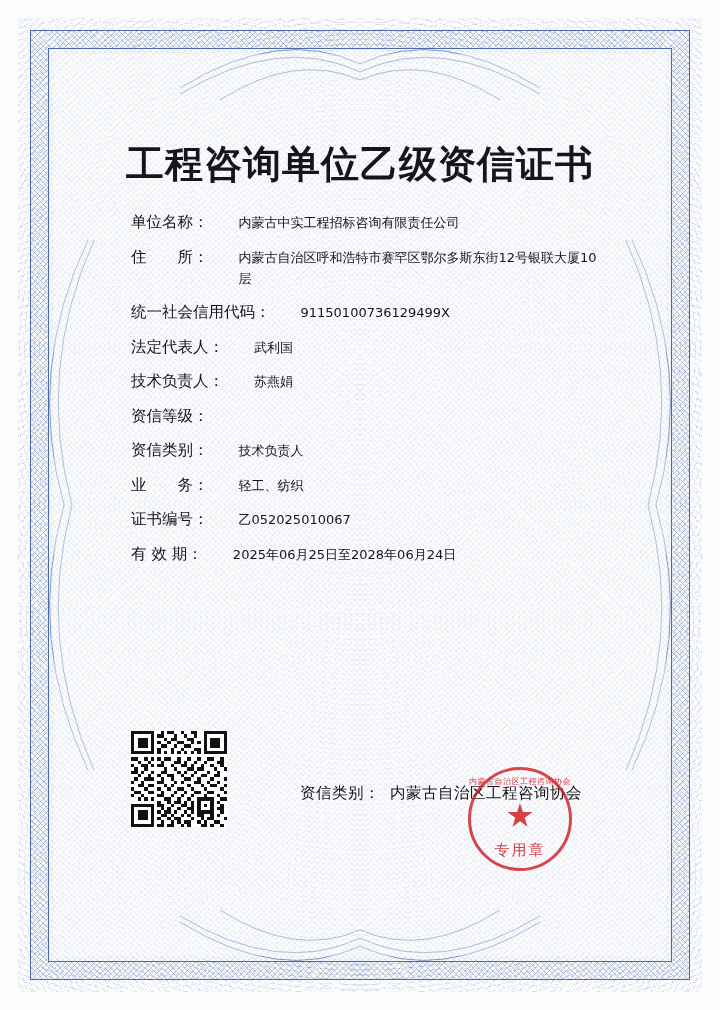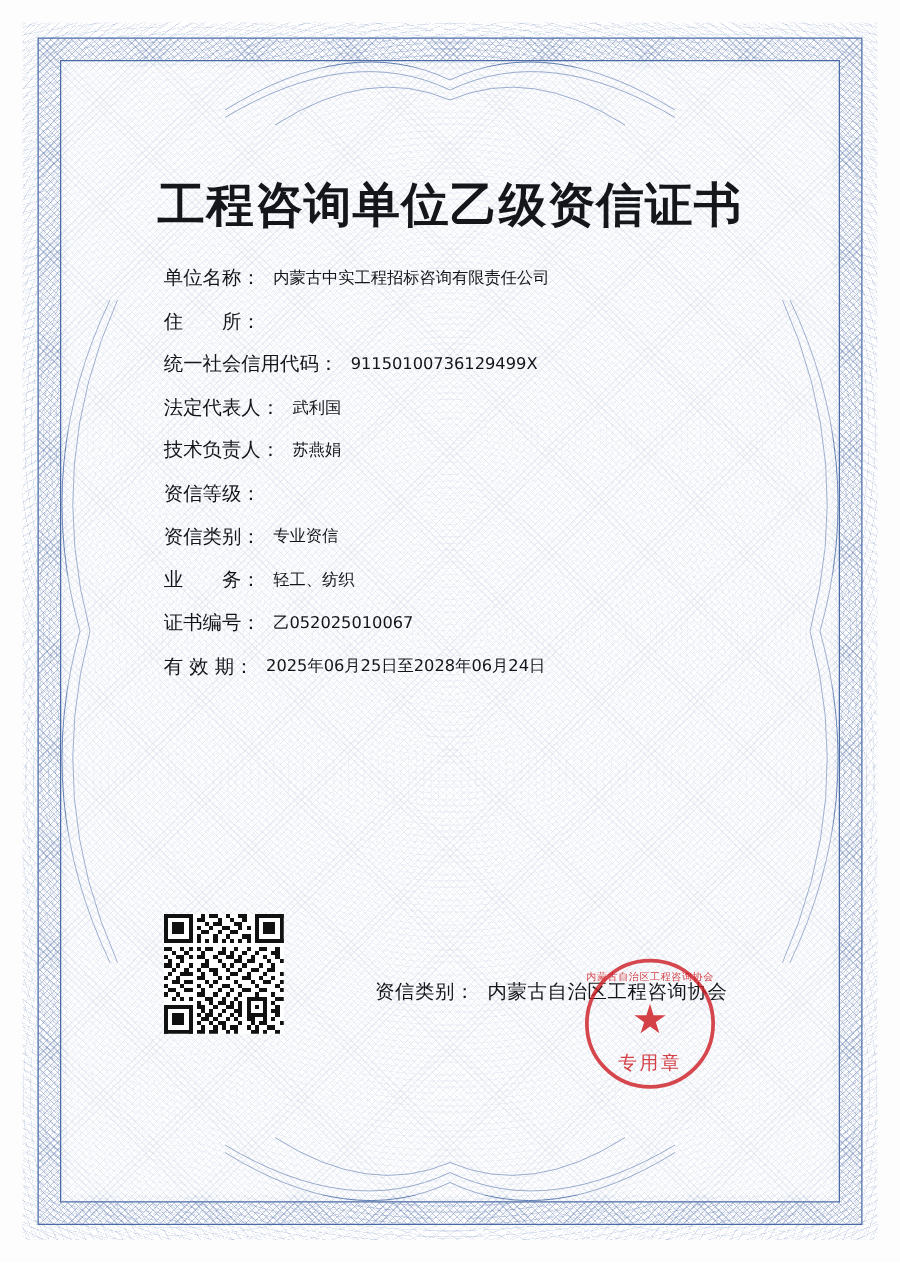--- a/index.html
+++ b/index.html
@@ -104,20 +104,21 @@
   }
 
   .field-row {
     display: flex;
     align-items: flex-start;
     margin-bottom: 13.5px;
     font-size: 15.5px;
     color: #141519;
     font-family: "DejaVu Sans", "Liberation Sans", sans-serif;
     line-height: 21px;
+    gap: 20px;
   }
   .field-label {
     white-space: nowrap;
     flex: 0 0 auto;
     font-size: 15.5px;
   }
   .field-value {
     margin-left: 10px;
     flex: 1 1 auto;
     font-size: 13px;
@@ -230,20 +231,21 @@
 
     <div class="fields">
 
       <div class="field-row">
         <div class="field-label">单位名称：</div>
         <div class="field-value">内蒙古中实工程招标咨询有限责任公司</div>
       </div>
 
       <div class="field-row">
         <div class="field-label">住　　所：</div>
+        <div class="field-value">内蒙古自治区呼和浩特市赛罕区鄂尔多斯东街12号银联大厦10层</div>
       </div>
 
       <div class="field-row">
         <div class="field-label">统一社会信用代码：</div>
         <div class="field-value">91150100736129499X</div>
       </div>
 
       <div class="field-row">
         <div class="field-label">法定代表人：</div>
         <div class="field-value">武利国</div>
@@ -253,21 +255,21 @@
         <div class="field-label">技术负责人：</div>
         <div class="field-value">苏燕娟</div>
       </div>
 
       <div class="field-row">
         <div class="field-label">资信等级：</div>
       </div>
 
       <div class="field-row">
         <div class="field-label">资信类别：</div>
-        <div class="field-value">专业资信</div>
+        <div class="field-value">技术负责人</div>
       </div>
 
       <div class="field-row">
         <div class="field-label">业　　务：</div>
         <div class="field-value">轻工、纺织</div>
       </div>
 
       <div class="field-row">
         <div class="field-label">证书编号：</div>
         <div class="field-value">乙052025010067</div>

